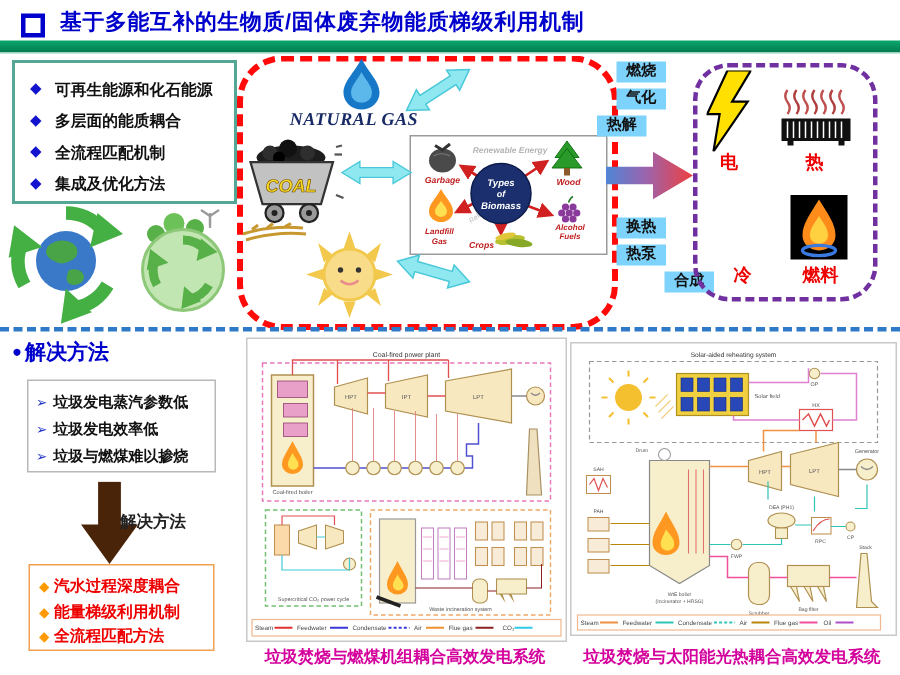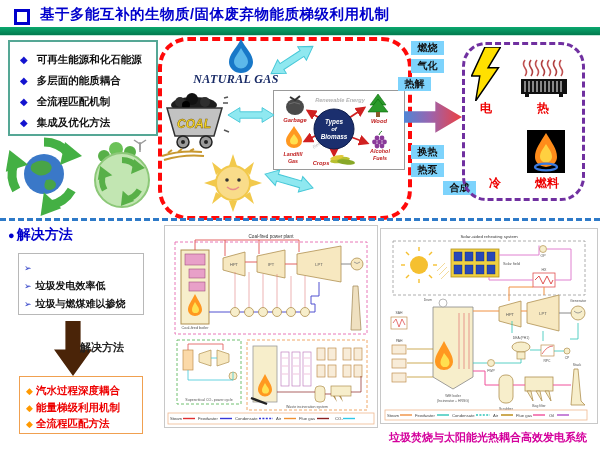--- a/index.html
+++ b/index.html
@@ -320,20 +320,21 @@
   <div class="abs divider"></div>
 
   <div class="abs app-title">
     <span class="app-dot">●</span>
     <span>解决方法</span>
   </div>
 
   <div class="abs prob-box">
     <div class="prob-row">
       <span class="prob-b">➢</span>
+      <span class="prob-t">垃圾发电蒸汽参数低</span>
       </div>
     <div class="prob-row">
       <span class="prob-b">➢</span>
       <span class="prob-t">垃圾发电效率低</span>
       </div>
     <div class="prob-row">
       <span class="prob-b">➢</span>
       <span class="prob-t">垃圾与燃煤难以掺烧</span>
       </div>
   </div>
@@ -470,20 +471,21 @@
       <g font-size="4.2" fill="#444">
         <text x="5" y="194">Steam</text>
         <text x="33" y="194">Feedwater</text>
         <text x="70" y="194">Condensate</text>
         <text x="111" y="194">Air</text>
         <text x="134" y="194">Flue gas</text>
         <text x="170" y="194">CO₂</text>
       </g>
     </svg>
   </div>
+  <div class="caption" style="left:164px;top:430px;width:212px;">垃圾焚烧与燃煤机组耦合高效发电系统</div>
 
   <div class="abs diag-panel" style="left:380px;top:228px;width:216px;height:194px;">
     <svg width="216" height="194" viewBox="0 0 216 194">
       <text x="108" y="9" text-anchor="middle" font-size="4.4" fill="#333">Solar-aided reheating system</text>
       <rect x="12" y="12" width="192" height="54" fill="none" stroke="#999" stroke-width=".8" stroke-dasharray="3,2"></rect>
 
       <circle cx="38" cy="36" r="9" fill="#f5c030"></circle>
       <g stroke="#f5c030" stroke-width="1.4">
         <line x1="38" y1="22" x2="38" y2="18"></line>
           <line x1="38" y1="50" x2="38" y2="54"></line>

